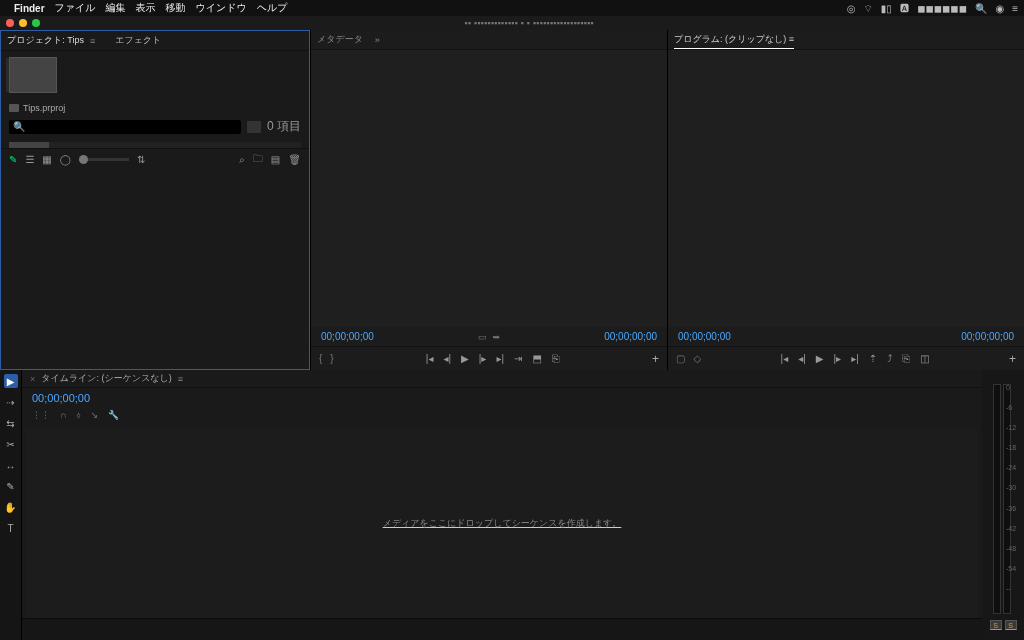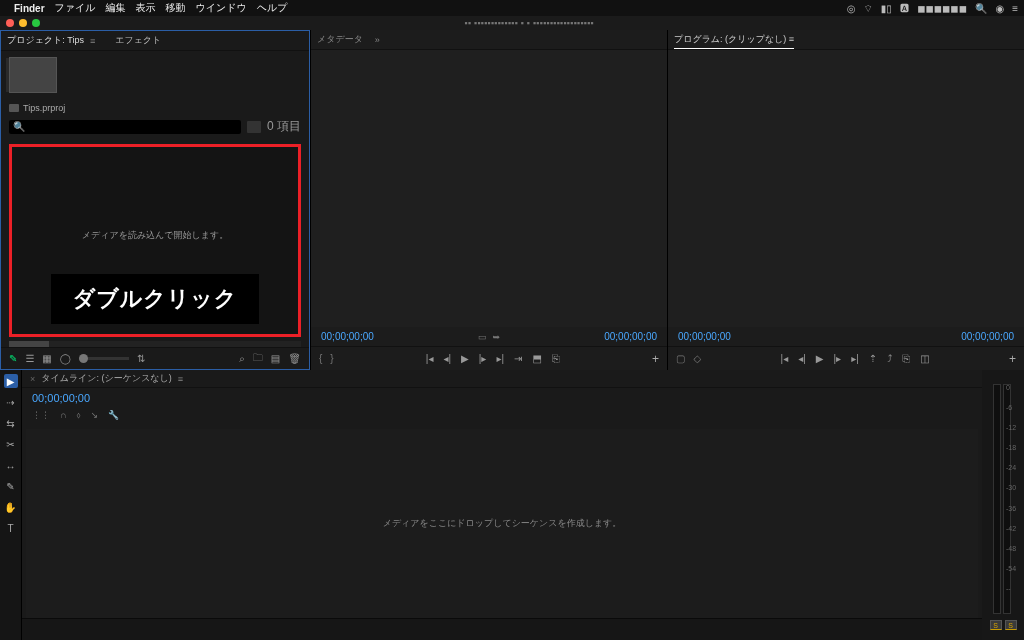--- a/index.html
+++ b/index.html
@@ -85,21 +85,21 @@
   .lower { display: flex; height: 270px; }
   .toolstrip { width: 22px; background: #151515; display: flex; flex-direction: column; align-items: center; padding-top: 4px; gap: 7px; border-right: 1px solid #000; }
   .tool { width: 14px; height: 14px; display: flex; align-items: center; justify-content: center; color: #aaa; font-size: 10px; }
   .tool.active { background: #2b5ea6; border-radius: 2px; color: #fff; }
 
   .timeline { flex: 1; background: #1a1a1a; display: flex; flex-direction: column; }
   .tl-tabs { display: flex; align-items: center; height: 18px; padding: 0 8px; gap: 6px; font-size: 9px; color: #aaa; border-bottom: 1px solid #111; }
   .tl-head { display: flex; align-items: center; padding: 4px 10px; gap: 10px; }
   .tl-head .tl-tc { color: #4aa8ff; font-size: 11px; }
   .tl-icons { display: flex; gap: 10px; padding: 2px 10px 4px 10px; color: #777; font-size: 9px; }
-  .tl-body { flex: 1; display: flex; align-items: center; justify-content: center; background: #1c1c1c; margin: 4px 4px 0 4px; }
+  .tl-body { flex: 1; display: flex; align-items: center; justify-content: center; background: #1c1c1c; margin: 4px 4px 0 4px; text-decoration: underline; }
   .tl-body .msg { color: #888; font-size: 9px; }
   .tl-footer { height: 22px; background: #161616; border-top: 1px solid #0a0a0a; }
 
   .audio-meters { width: 42px; background: #171717; display: flex; flex-direction: column; align-items: stretch; }
   .meter-wrap { flex: 1; padding: 14px 6px 6px 4px; display: flex; gap: 2px; justify-content: center; position: relative; }
   .meter-ticks { position: absolute; right: 4px; top: 14px; bottom: 28px; width: 14px; display: flex; flex-direction: column; justify-content: space-between; color: #666; font-size: 7px; text-align: left; }
   .meter-bar { width: 8px; background: #0f0f0f; border: 1px solid #333; }
   .master { height: 20px; display: flex; align-items: flex-start; justify-content: center; gap: 3px; }
   .master .m-btn { width: 12px; height: 10px; background: #3a3a3a; border: 1px solid #555; color: #d8a400; font-size: 7px; display: flex; align-items: center; justify-content: center; border-bottom: 1px solid #c79a00; }
 
@@ -154,26 +154,20 @@
       <span>Tips.prproj</span>
     </div>
     <div class="search-row">
       <div class="search-box">
         <span class="mag">🔍</span>
         <input type="text" style="">
       </div>
       <div class="folder-btn"></div>
       <span class="item-count">0 項目</span>
     </div>
-    <div class="media-drop">
-      <div class="drop-text">メディアを読み込んで開始します。</div>
-      <div class="overlay-box">
-        <div class="big">ダブルクリック</div>
-      </div>
-    </div>
     <div class="scroll-thumb">
         <div class="inner"></div>
       </div>
     <div class="proj-toolbar">
       <span class="pen">✎</span>
       <span class="tb-icon">☰</span>
       <span class="tb-icon">▦</span>
       <span class="tb-icon">◯</span>
       <div class="slider">
           <div class="knob"></div>

